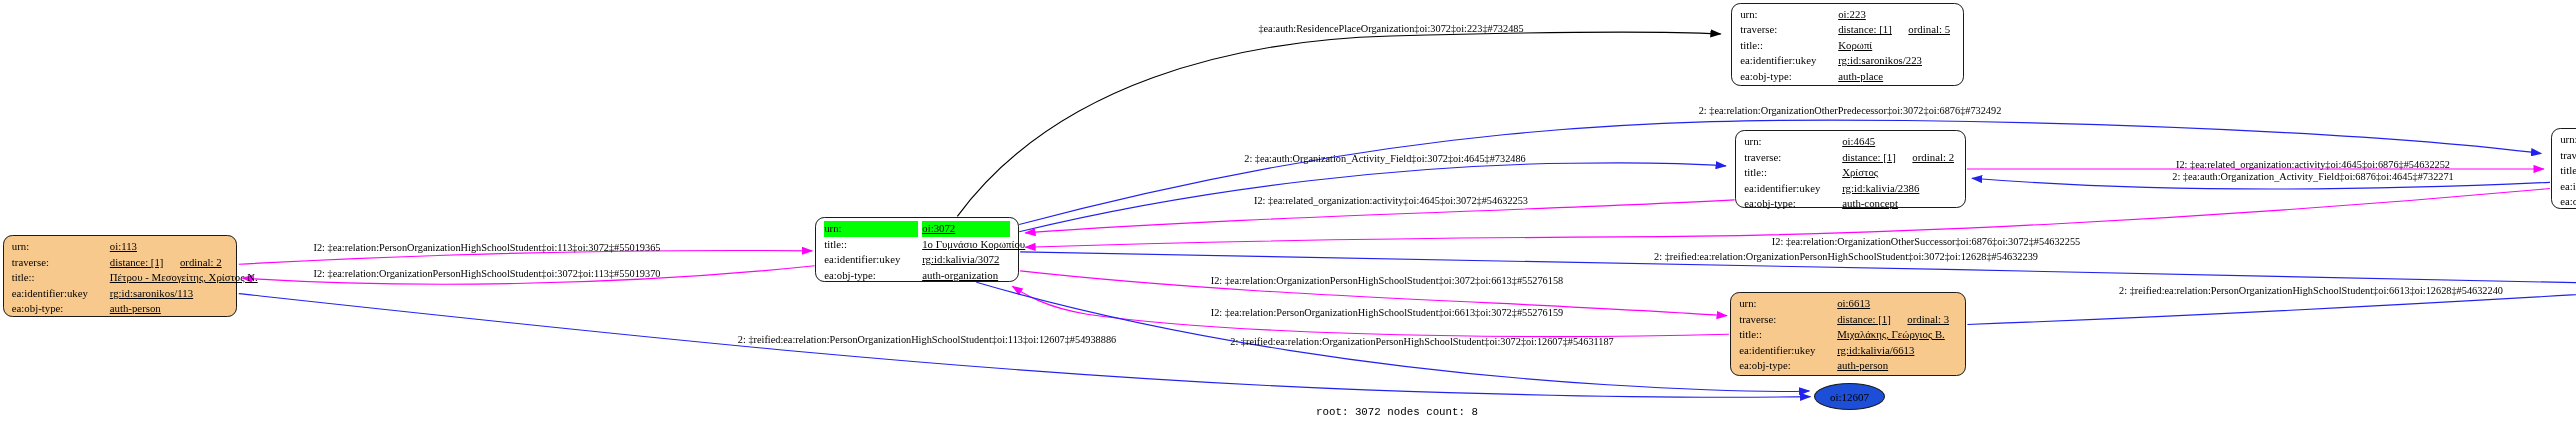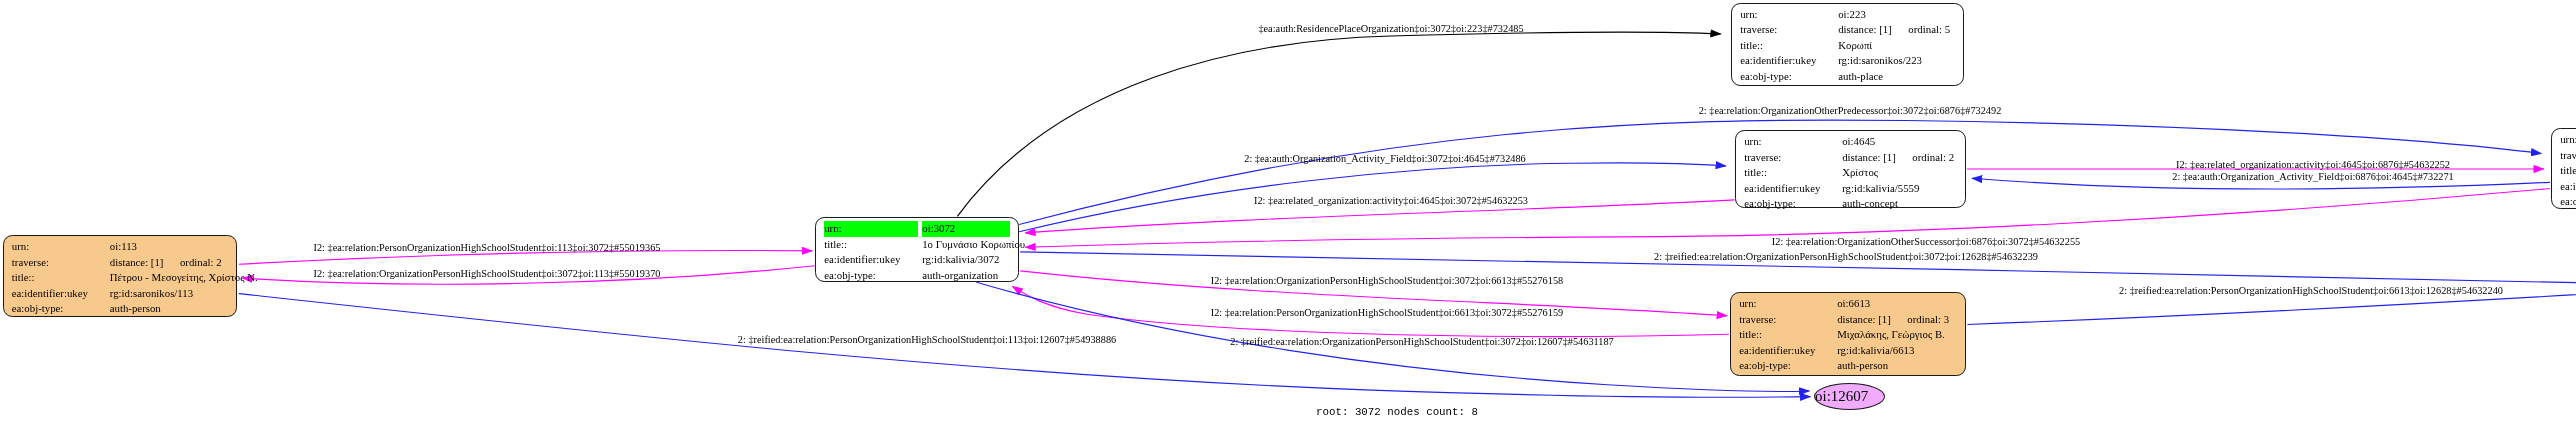--- a/index.html
+++ b/index.html
@@ -5,25 +5,25 @@
   html,body{margin:0;padding:0;background:#ffffff;}
   .canvas{position:relative;width:2797px;height:427px;background:#ffffff;overflow:hidden;
           font-family:"Liberation Serif", serif;color:#000;}
   svg.edges{position:absolute;left:0;top:0;width:2797px;height:427px;}
   .node{position:absolute;background:#ffffff;border:1px solid #1a1a1a;border-radius:9.3px;
         box-sizing:border-box;display:flex;flex-direction:column;justify-content:space-evenly;
         padding:3.1px 0;font-size:10.8px;line-height:15.5px;}
   .node.orange{background:#f7c98d;}
   .row{display:flex;padding:0 8.2px;white-space:nowrap;}
   .row .lbl{flex:0 0 98px;}
-  .row .val{flex:1;display:flex;gap:16.5px;}
+  .row .val{flex:1;display:flex;gap:16.5px;text-decoration:underline;}
   .row.hl .lbl{background:#00ff00;flex-basis:94px;margin-right:4.1px;}
   .row.hl .val{background:#00ff00;align-items:flex-end;}
-  .ellipse{position:absolute;background:#f0abfc;border:1px solid #1a1a1a;border-radius:50%;
-           display:flex;align-items:center;justify-content:flex-start;font-size:15px;box-sizing:border-box;}
+  .ellipse{position:absolute;background:#1d4ed8;border:1px solid #1a1a1a;border-radius:50%;
+           display:flex;align-items:center;justify-content:center;font-size:11px;box-sizing:border-box;}
   .elabel{position:absolute;transform:translate(-50%,-50%);white-space:nowrap;font-size:10.3px;}
   .caption{position:absolute;transform:translate(-50%,-50%);white-space:nowrap;font-size:10.8px;}
 </style>
 </head>
 <body>
 
 <div class="canvas">
 
   <svg class="edges" viewBox="0 0 5429 829" xmlns="http://www.w3.org/2000/svg">
     <defs>
@@ -119,21 +119,21 @@
       </div>
     <div class="row">
         <span class="lbl">title::</span>
         <span class="val">
           <span>Χρίστος</span>
         </span>
       </div>
     <div class="row">
         <span class="lbl">ea:identifier:ukey</span>
         <span class="val">
-          <span>rg:id:kalivia/5559</span>
+          <span>rg:id:kalivia/2386</span>
         </span>
       </div>
     <div class="row">
         <span class="lbl">ea:obj-type:</span>
         <span class="val">
           <span>auth-concept</span>
         </span>
       </div>
   </div>
 

